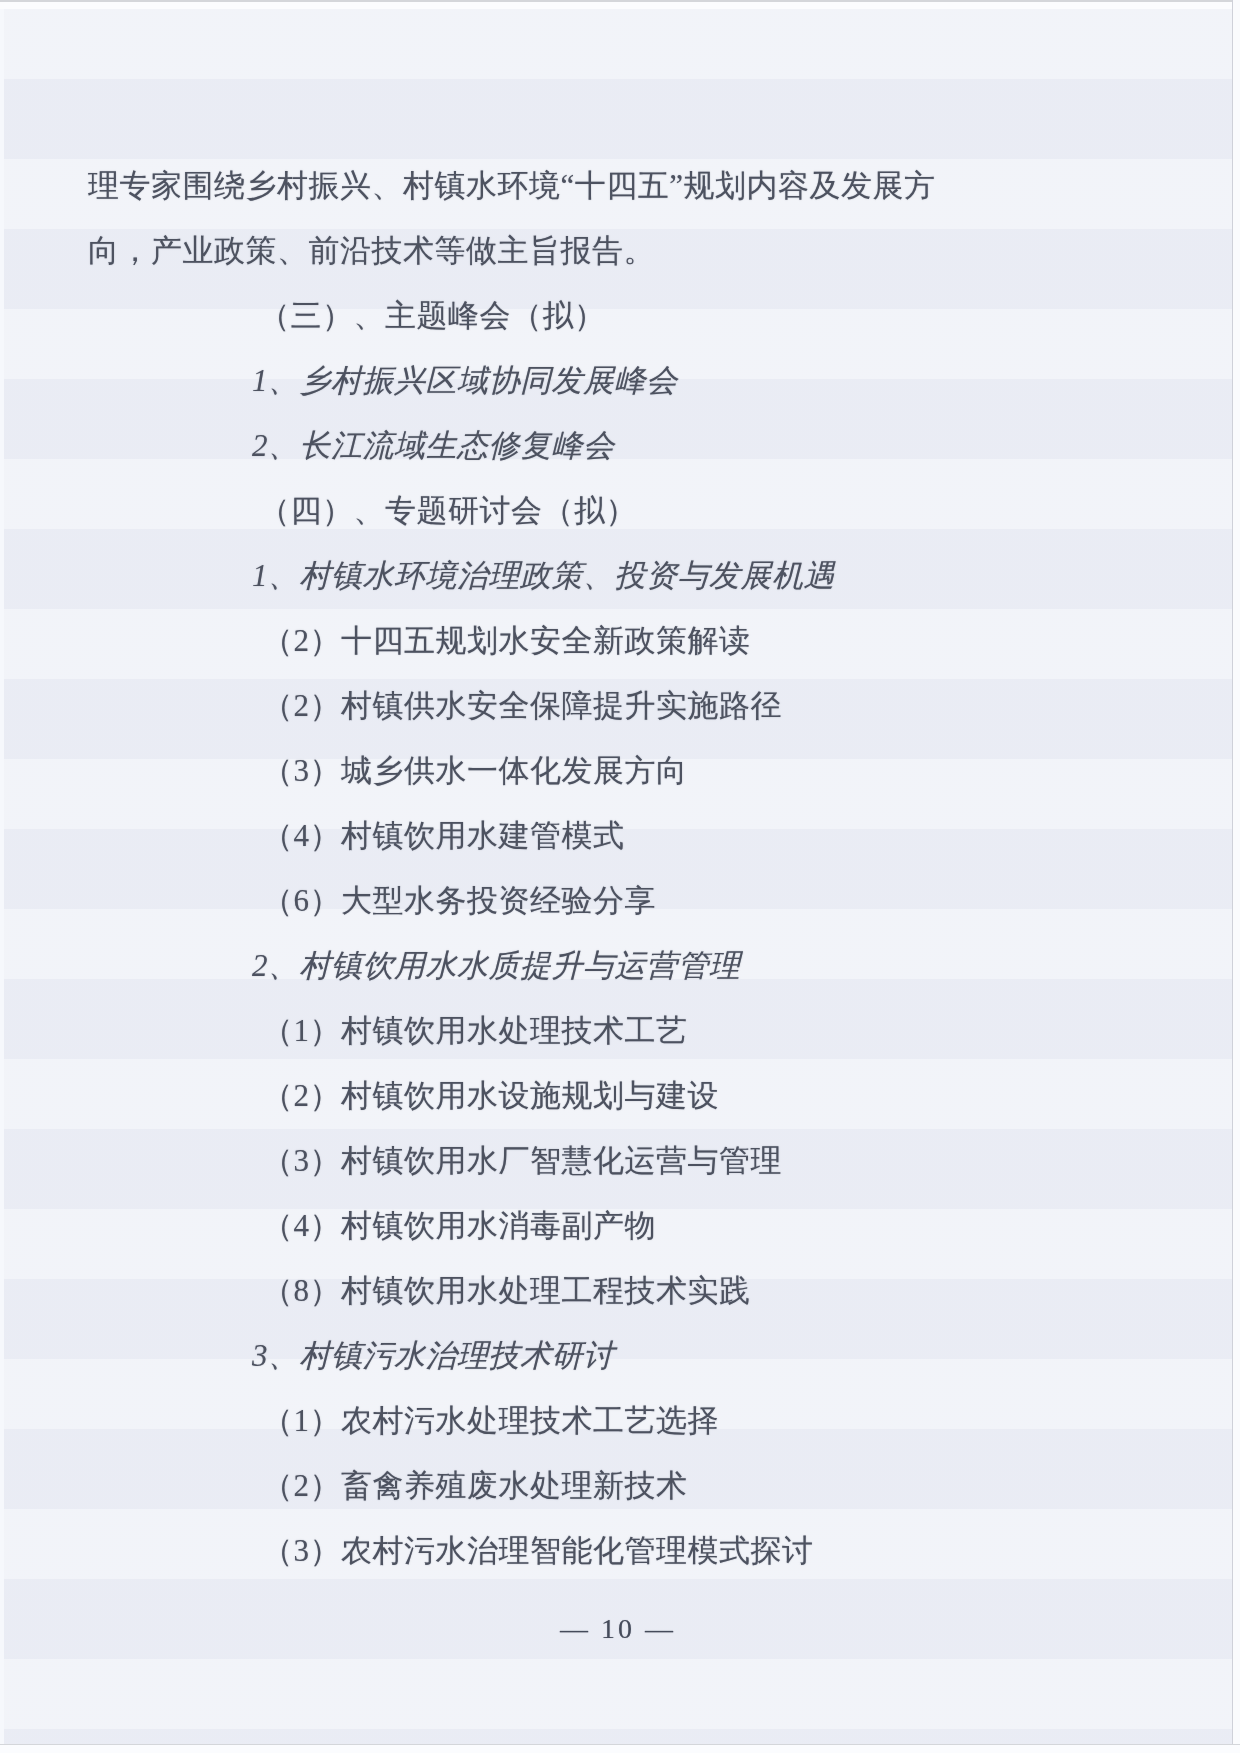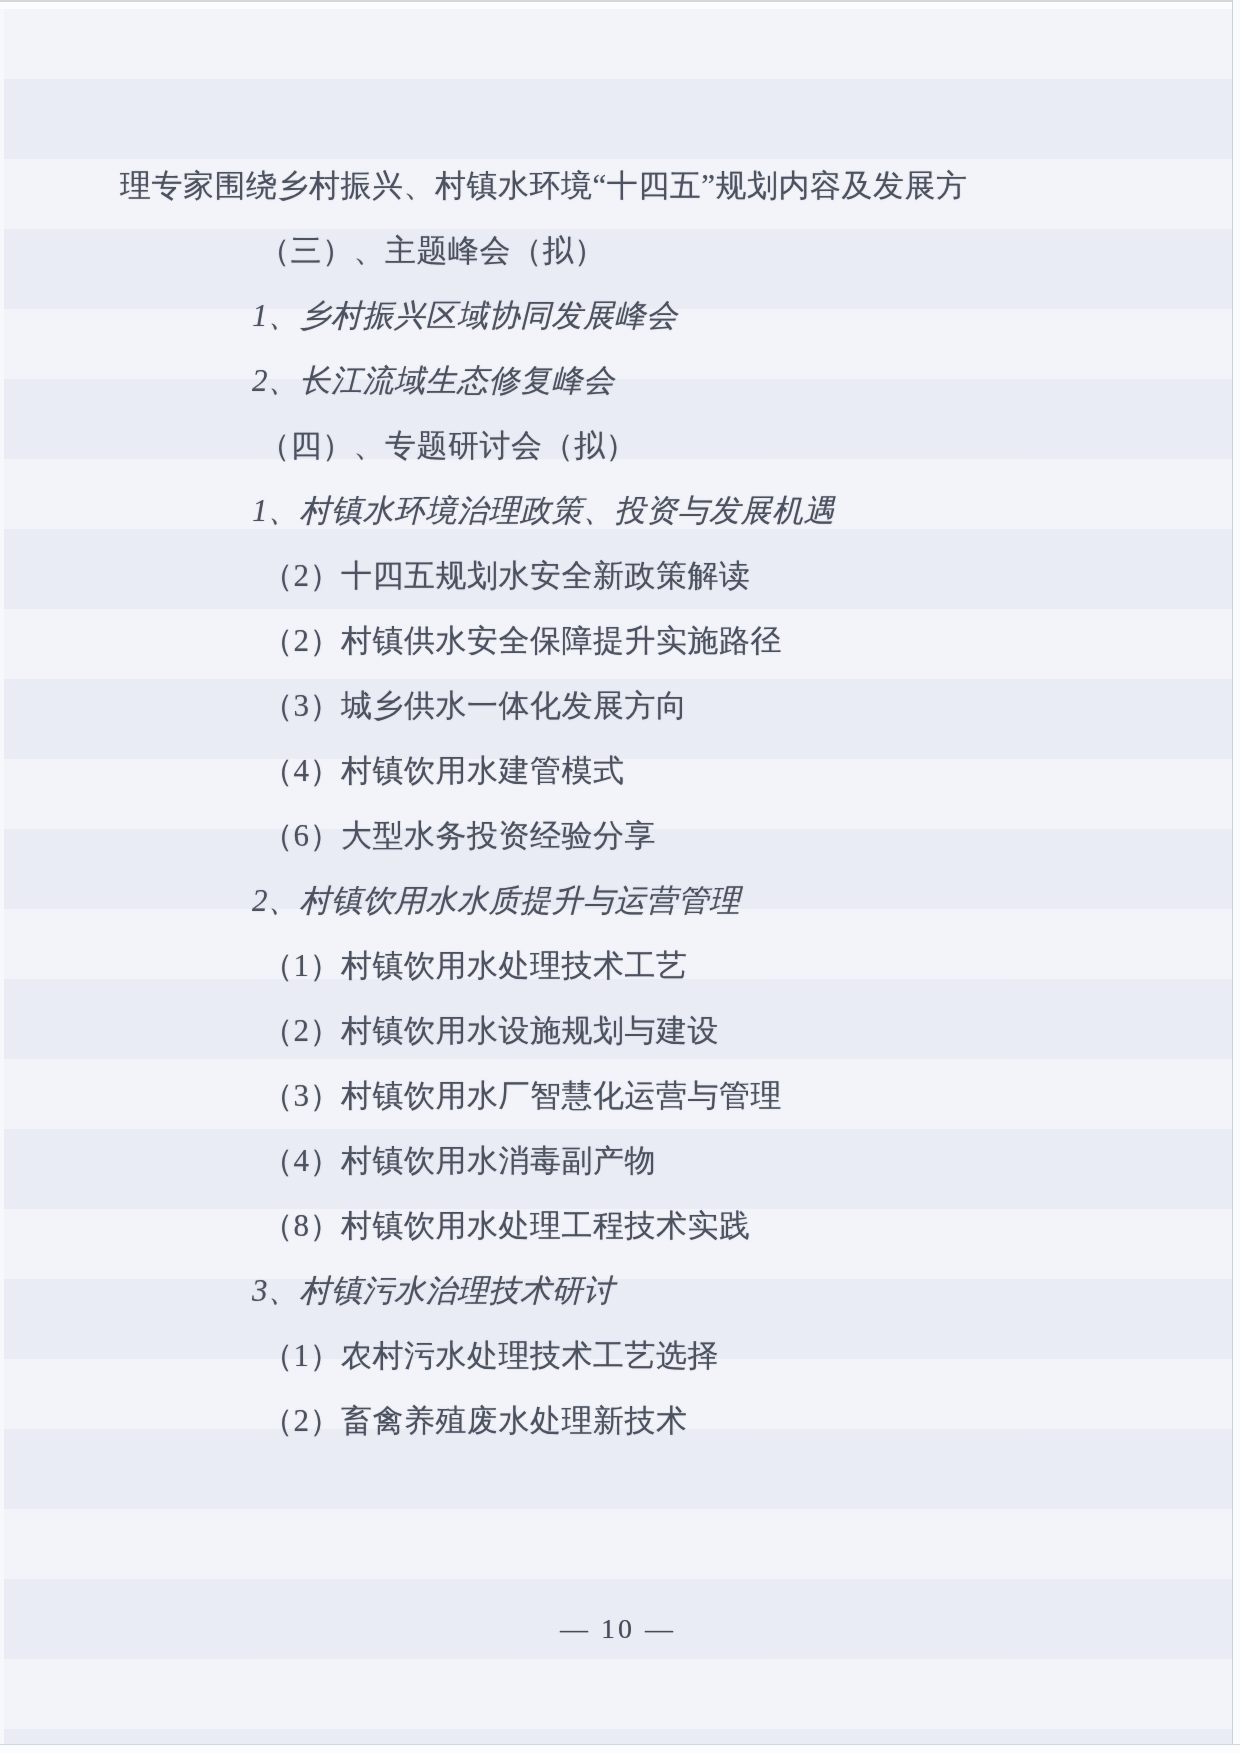--- a/index.html
+++ b/index.html
@@ -70,21 +70,21 @@
   .line {
     height: 65px;
     display: flex;
     align-items: center;
     font-size: 31px;
     color: #4d5260;
     letter-spacing: 0.5px;
     text-shadow: 0 0 1.2px rgba(88, 94, 112, 0.55);
     white-space: pre;
   }
-  .line.body    { padding-left: 120px; text-align: center; }
+  .line.body    { padding-left: 88px; text-align: center; }
   .line.section { padding-left: 259px; }
   .line.item    { padding-left: 252px; font-style: italic; }
   .line.subitem { padding-left: 262px; }
 
   .footer {
     position: absolute;
     left: 0;
     top: 1603px;
     width: 1236px;
     height: 52px;
@@ -101,34 +101,36 @@
 <body>
 
 <div class="page"></div>
 <div class="edge-left"></div>
 <div class="edge-top"></div>
 <div class="edge-right"></div>
 <div class="edge-bottom"></div>
 
 <div class="text-block">
     <div class="line body">理专家围绕乡村振兴、村镇水环境“十四五”规划内容及发展方</div>
+    <div class="line body">向，产业政策、前沿技术等做主旨报告。</div>
     <div class="line section">（三）、主题峰会（拟）</div>
     <div class="line item">1、乡村振兴区域协同发展峰会</div>
     <div class="line item">2、长江流域生态修复峰会</div>
     <div class="line section">（四）、专题研讨会（拟）</div>
     <div class="line item">1、村镇水环境治理政策、投资与发展机遇</div>
     <div class="line subitem">（2）十四五规划水安全新政策解读</div>
     <div class="line subitem">（2）村镇供水安全保障提升实施路径</div>
     <div class="line subitem">（3）城乡供水一体化发展方向</div>
     <div class="line subitem">（4）村镇饮用水建管模式</div>
     <div class="line subitem">（6）大型水务投资经验分享</div>
     <div class="line item">2、村镇饮用水水质提升与运营管理</div>
     <div class="line subitem">（1）村镇饮用水处理技术工艺</div>
     <div class="line subitem">（2）村镇饮用水设施规划与建设</div>
     <div class="line subitem">（3）村镇饮用水厂智慧化运营与管理</div>
     <div class="line subitem">（4）村镇饮用水消毒副产物</div>
     <div class="line subitem">（8）村镇饮用水处理工程技术实践</div>
     <div class="line item">3、村镇污水治理技术研讨</div>
     <div class="line subitem">（1）农村污水处理技术工艺选择</div>
     <div class="line subitem">（2）畜禽养殖废水处理新技术</div>
+    <div class="line subitem">（3）农村污水治理智能化管理模式探讨</div>
   </div>
 
 <div class="footer">— 10 —</div>
 
 </body></html>

